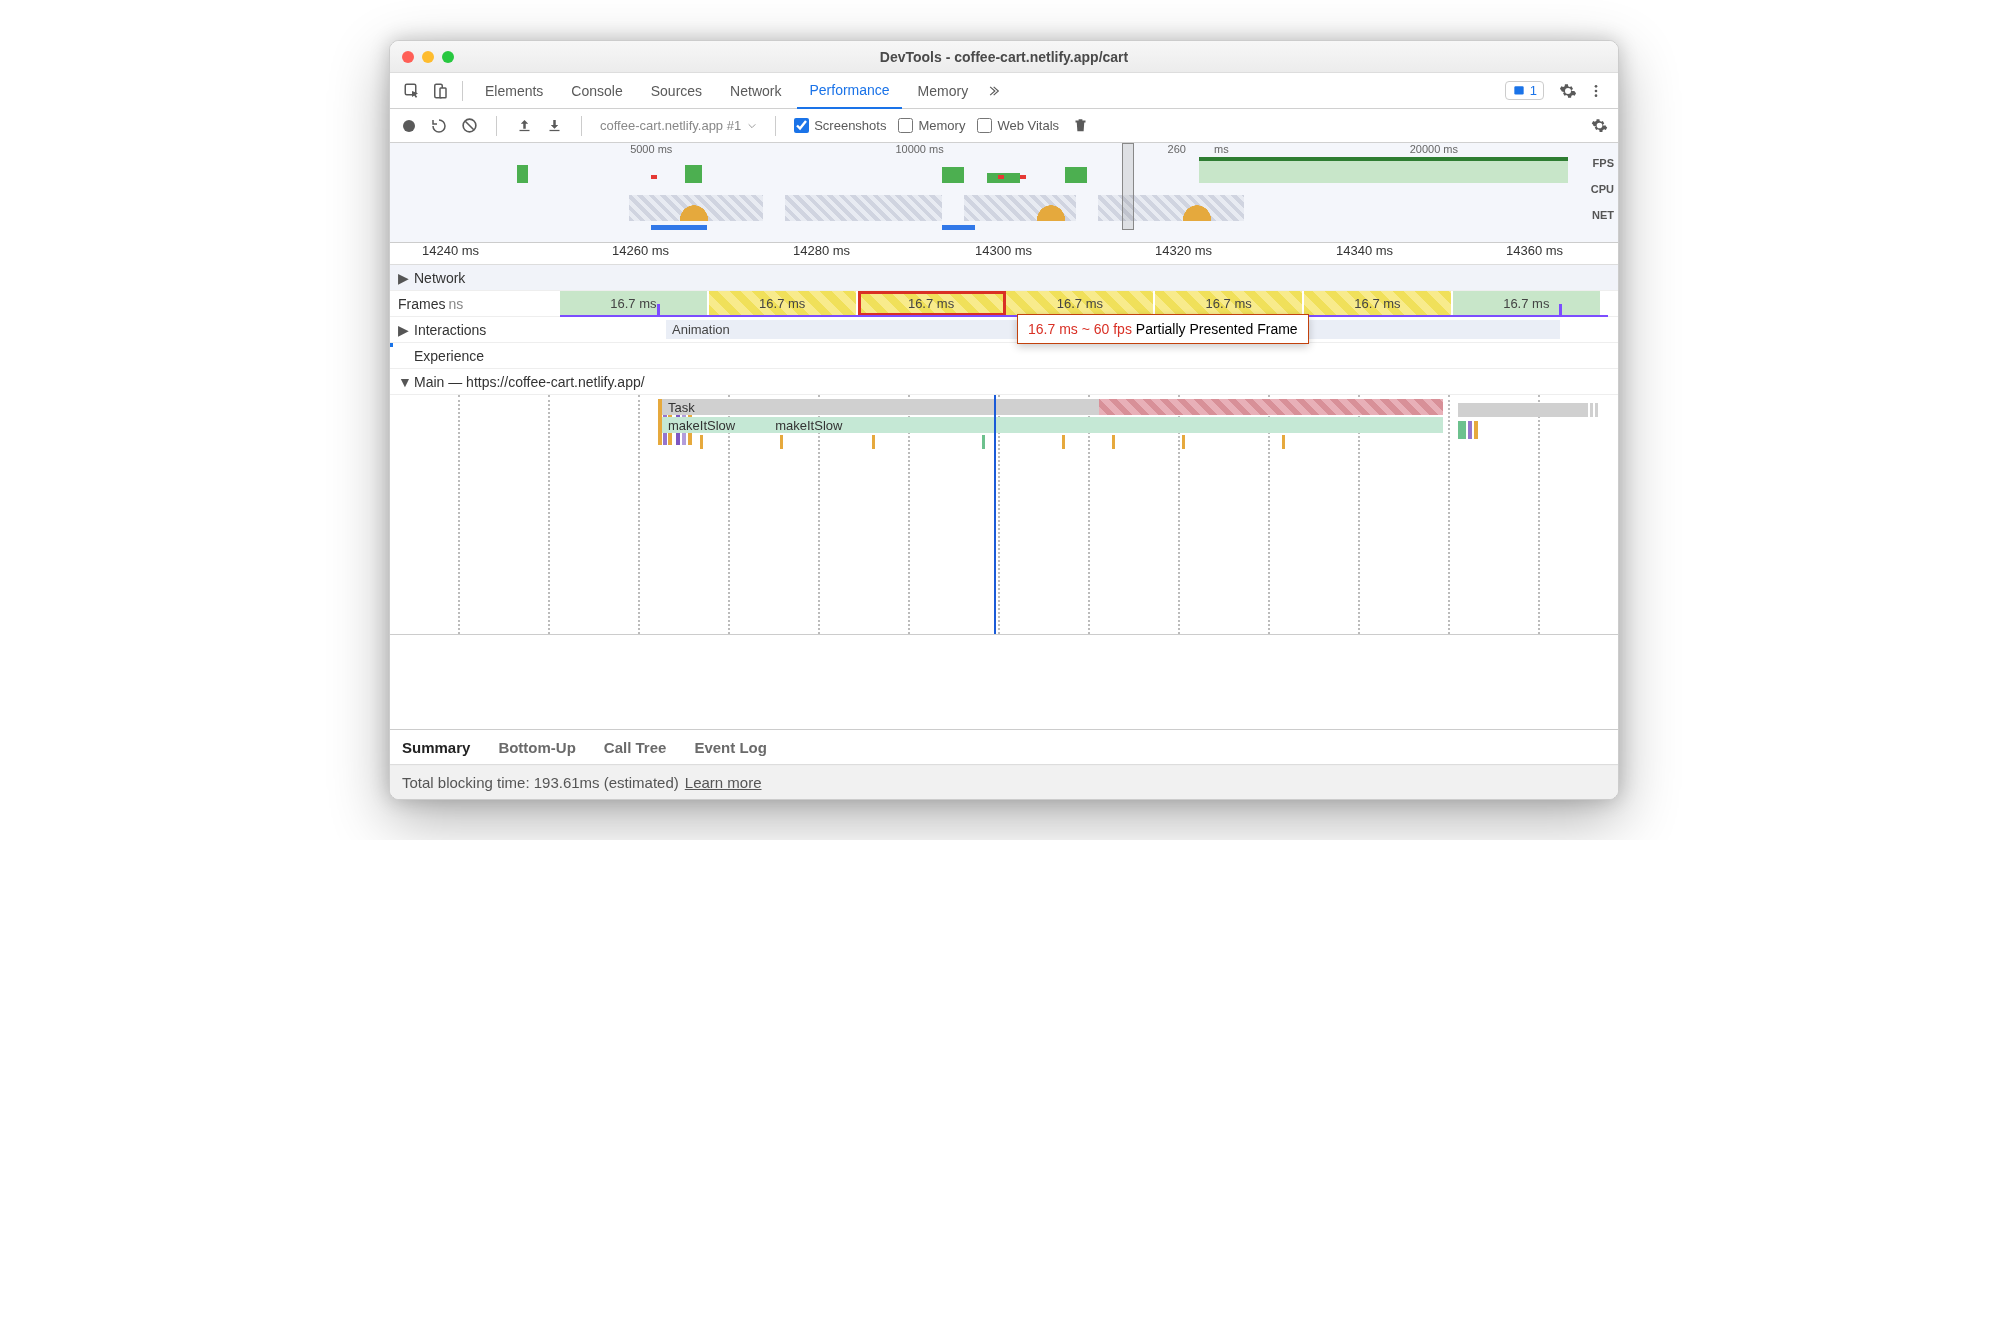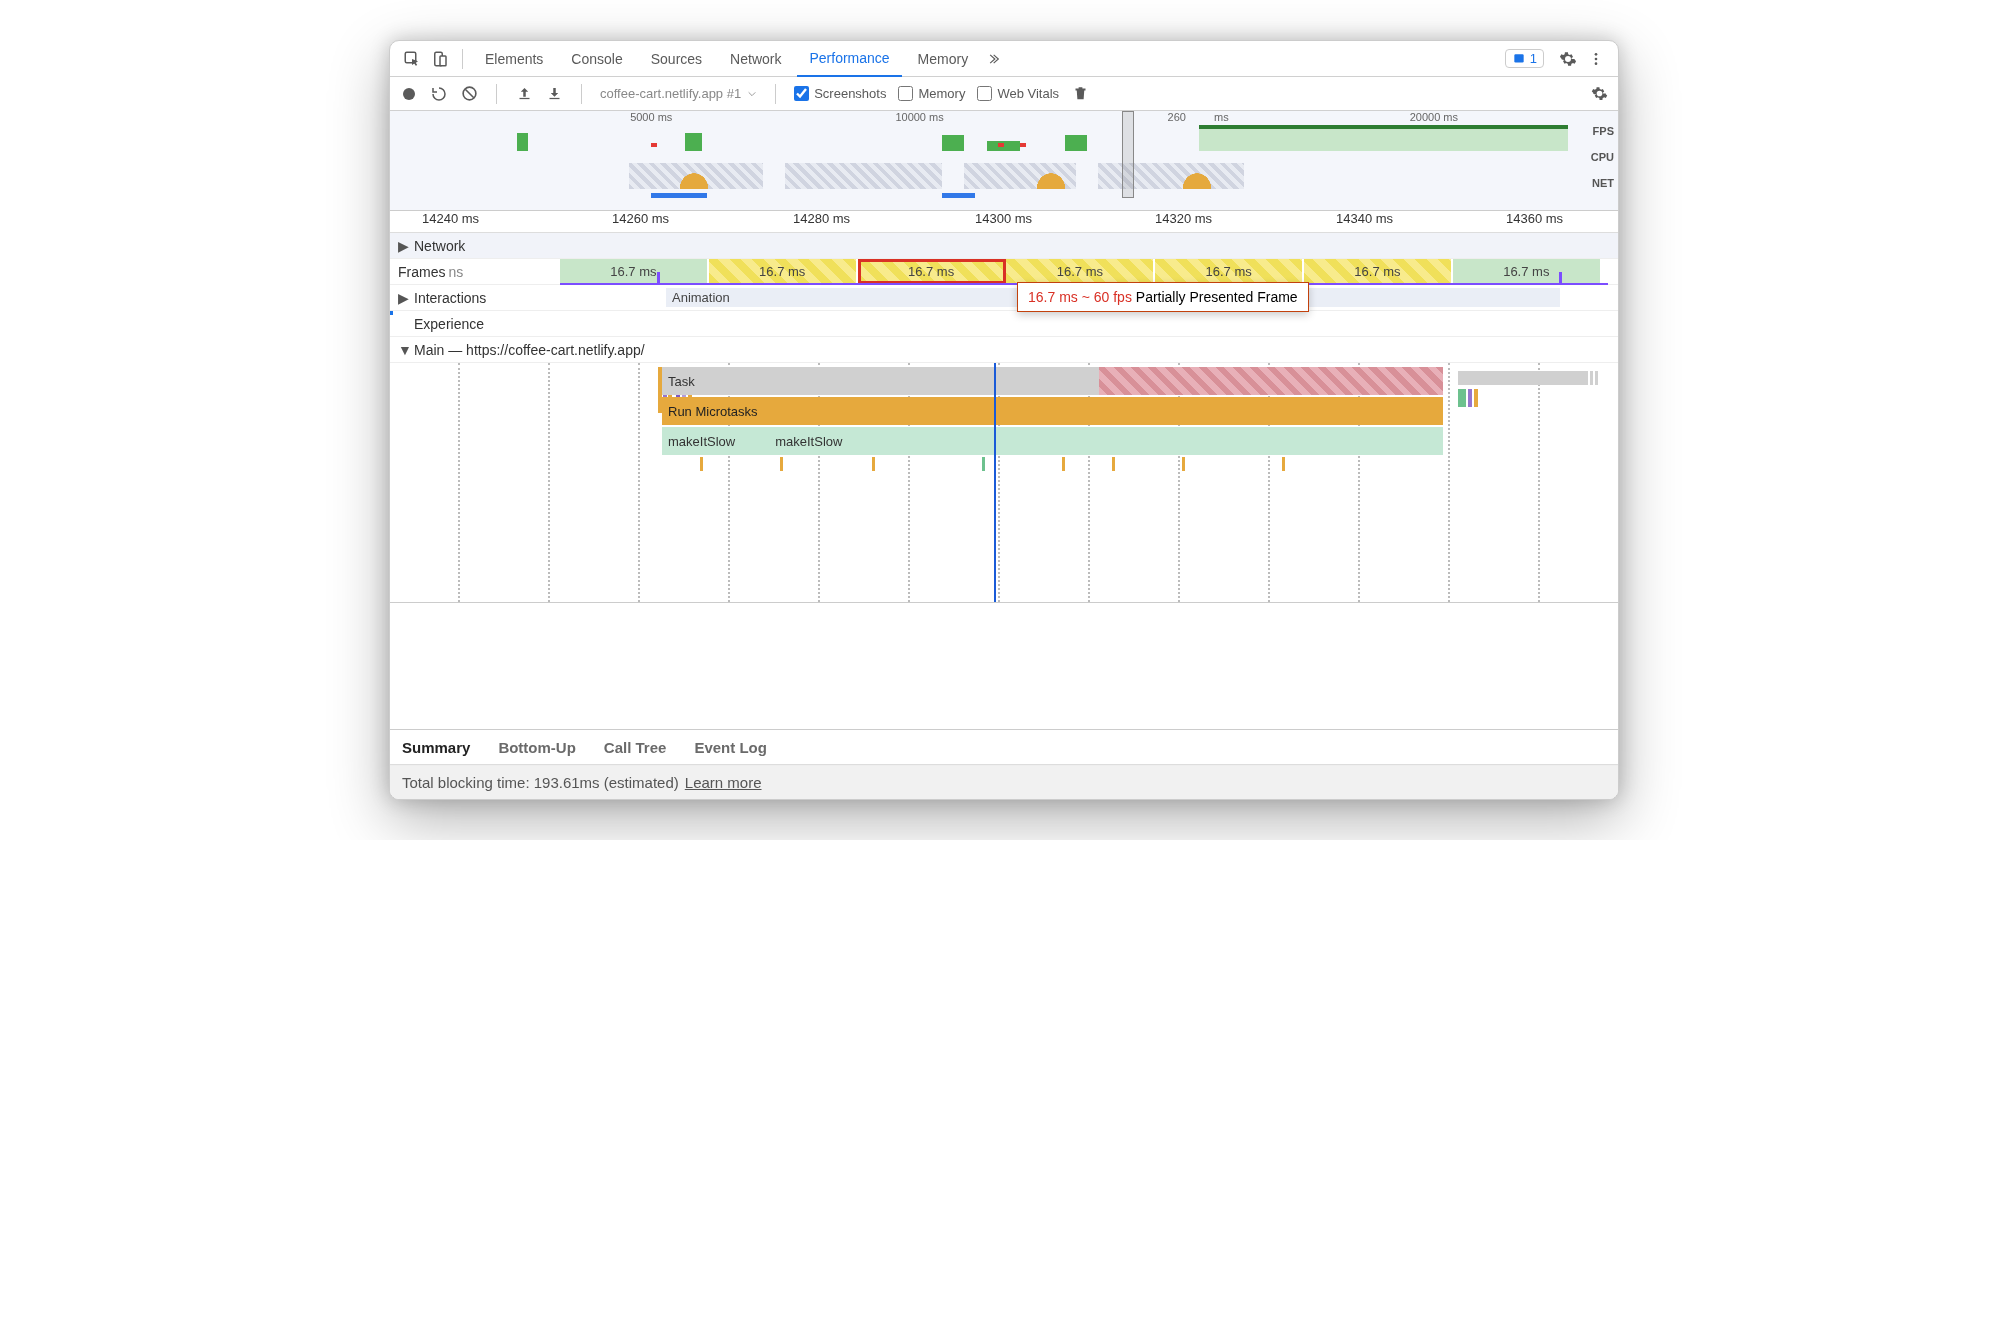--- a/index.html
+++ b/index.html
@@ -67,21 +67,21 @@
 
 .tooltip { position: absolute; left: 627px; top: -3px; background: #fff; border: 1px solid #c2410c; box-shadow: 0 3px 8px rgba(0,0,0,0.2); padding: 6px 10px; font-size: 14px; z-index: 20; white-space: nowrap; }
 .tooltip .tms { color: #d93025; font-weight: 400; }
 
 .main-area { position: relative; height: 240px; border-bottom: 1px solid #ccc; }
 .grid-lines { position: absolute; left: 0; right: 0; top: 0; bottom: 0; }
 .gl { position: absolute; top: 0; bottom: 0; width: 0; border-left: 2px dotted #bbb; }
 .playhead { position: absolute; top: 0; bottom: 0; width: 2px; background: #1a5bd8; z-index: 15; }
 
 .flame { position: absolute; left: 272px; right: 175px; top: 4px; }
-.bar { height: 28px; margin-bottom: 2px; display: flex; align-items: center; padding-left: 6px; font-size: 13px; color: #333; position: relative; }
+.bar { height: 16px; margin-bottom: 2px; display: flex; align-items: center; padding-left: 6px; font-size: 13px; color: #333; position: relative; }
 .bar.task { background: #d0d0d0; }
 .bar.task::after { content: ""; position: absolute; right: 0; top: 0; bottom: 0; width: 44%; background: repeating-linear-gradient(45deg, #e8b0b8 0 6px, #d89098 6px 12px); }
 .bar.task .tri { position: absolute; right: 0; top: 0; width: 0; height: 0; border-top: 11px solid #d32f2f; border-left: 11px solid transparent; }
 .bar.micro { background: #e6a93d; color: #222; }
 .bar.func { background: #c5e8d5; }
 .bar.func span { margin-right: 40px; }
 .slim { position: absolute; left: 0; top: -24px; bottom: -80px; width: 44px; }
 .slim div { position: absolute; width: 4px; }
 
 .bottom-tabs { height: 36px; border-top: 1px solid #ccc; border-bottom: 1px solid #ddd; display: flex; align-items: center; padding: 0 12px; gap: 28px; }
@@ -90,20 +90,28 @@
 .footer { height: 34px; display: flex; align-items: center; padding: 0 12px; color: #555; font-size: 15px; border-top: 1px solid #eee; background: #f1f1f1; }
 .footer a { color: #555; text-decoration: underline; margin-left: 6px; cursor: pointer; }
 
 svg { display: block; }
 </style>
 </head>
 <body>
 
 <div class="window">
 
+  <div class="titlebar">
+    <div class="traffic">
+      <div class="tl red"></div>
+      <div class="tl yellow"></div>
+      <div class="tl green"></div>
+    </div>
+    <div class="title">DevTools - coffee-cart.netlify.app/cart</div>
+  </div>
 
   <div class="tabs">
     <div class="icon-btn">
       <svg width="18" height="18" viewBox="0 0 24 24" fill="none" stroke="#5a5a5a" stroke-width="2">
           <rect x="3" y="3" width="14" height="14" rx="2"></rect>
           <path d="M12 12l8 3-3 2 2 3-2 1-2-3-3 2z" fill="#5a5a5a" stroke="none"></path>
         </svg>
     </div>
     <div class="icon-btn">
       <svg width="18" height="18" viewBox="0 0 24 24" fill="none" stroke="#5a5a5a" stroke-width="2">
@@ -327,23 +335,20 @@
           <div style="left:5px; top:24px; height:46px; background:#9575cd"></div>
           <div style="left:10px; top:24px; height:46px; background:#e6a93d"></div>
           <div style="left:18px; top:24px; height:46px; background:#7e57c2"></div>
           <div style="left:24px; top:24px; height:46px; background:#b39ddb"></div>
           <div style="left:30px; top:24px; height:46px; background:#e6a93d"></div>
         </div>
         <div class="bar task">
             <span>Task</span>
             <div class="tri"></div>
           </div>
-        <div class="bar micro">
-            <span>Run Microtasks</span>
-          </div>
         <div class="bar func">
           <span>makeItSlow</span>
           <span>makeItSlow</span>
         </div>
         <div style="position:relative; height:30px">
           <div style="position:absolute; left:38px; top:0; width:3px; height:14px; background:#e6a93d"></div>
           <div style="position:absolute; left:118px; top:0; width:3px; height:14px; background:#e6a93d"></div>
           <div style="position:absolute; left:210px; top:0; width:3px; height:14px; background:#e6a93d"></div>
           <div style="position:absolute; left:320px; top:0; width:3px; height:14px; background:#6dc18e"></div>
           <div style="position:absolute; left:400px; top:0; width:3px; height:14px; background:#e6a93d"></div>

